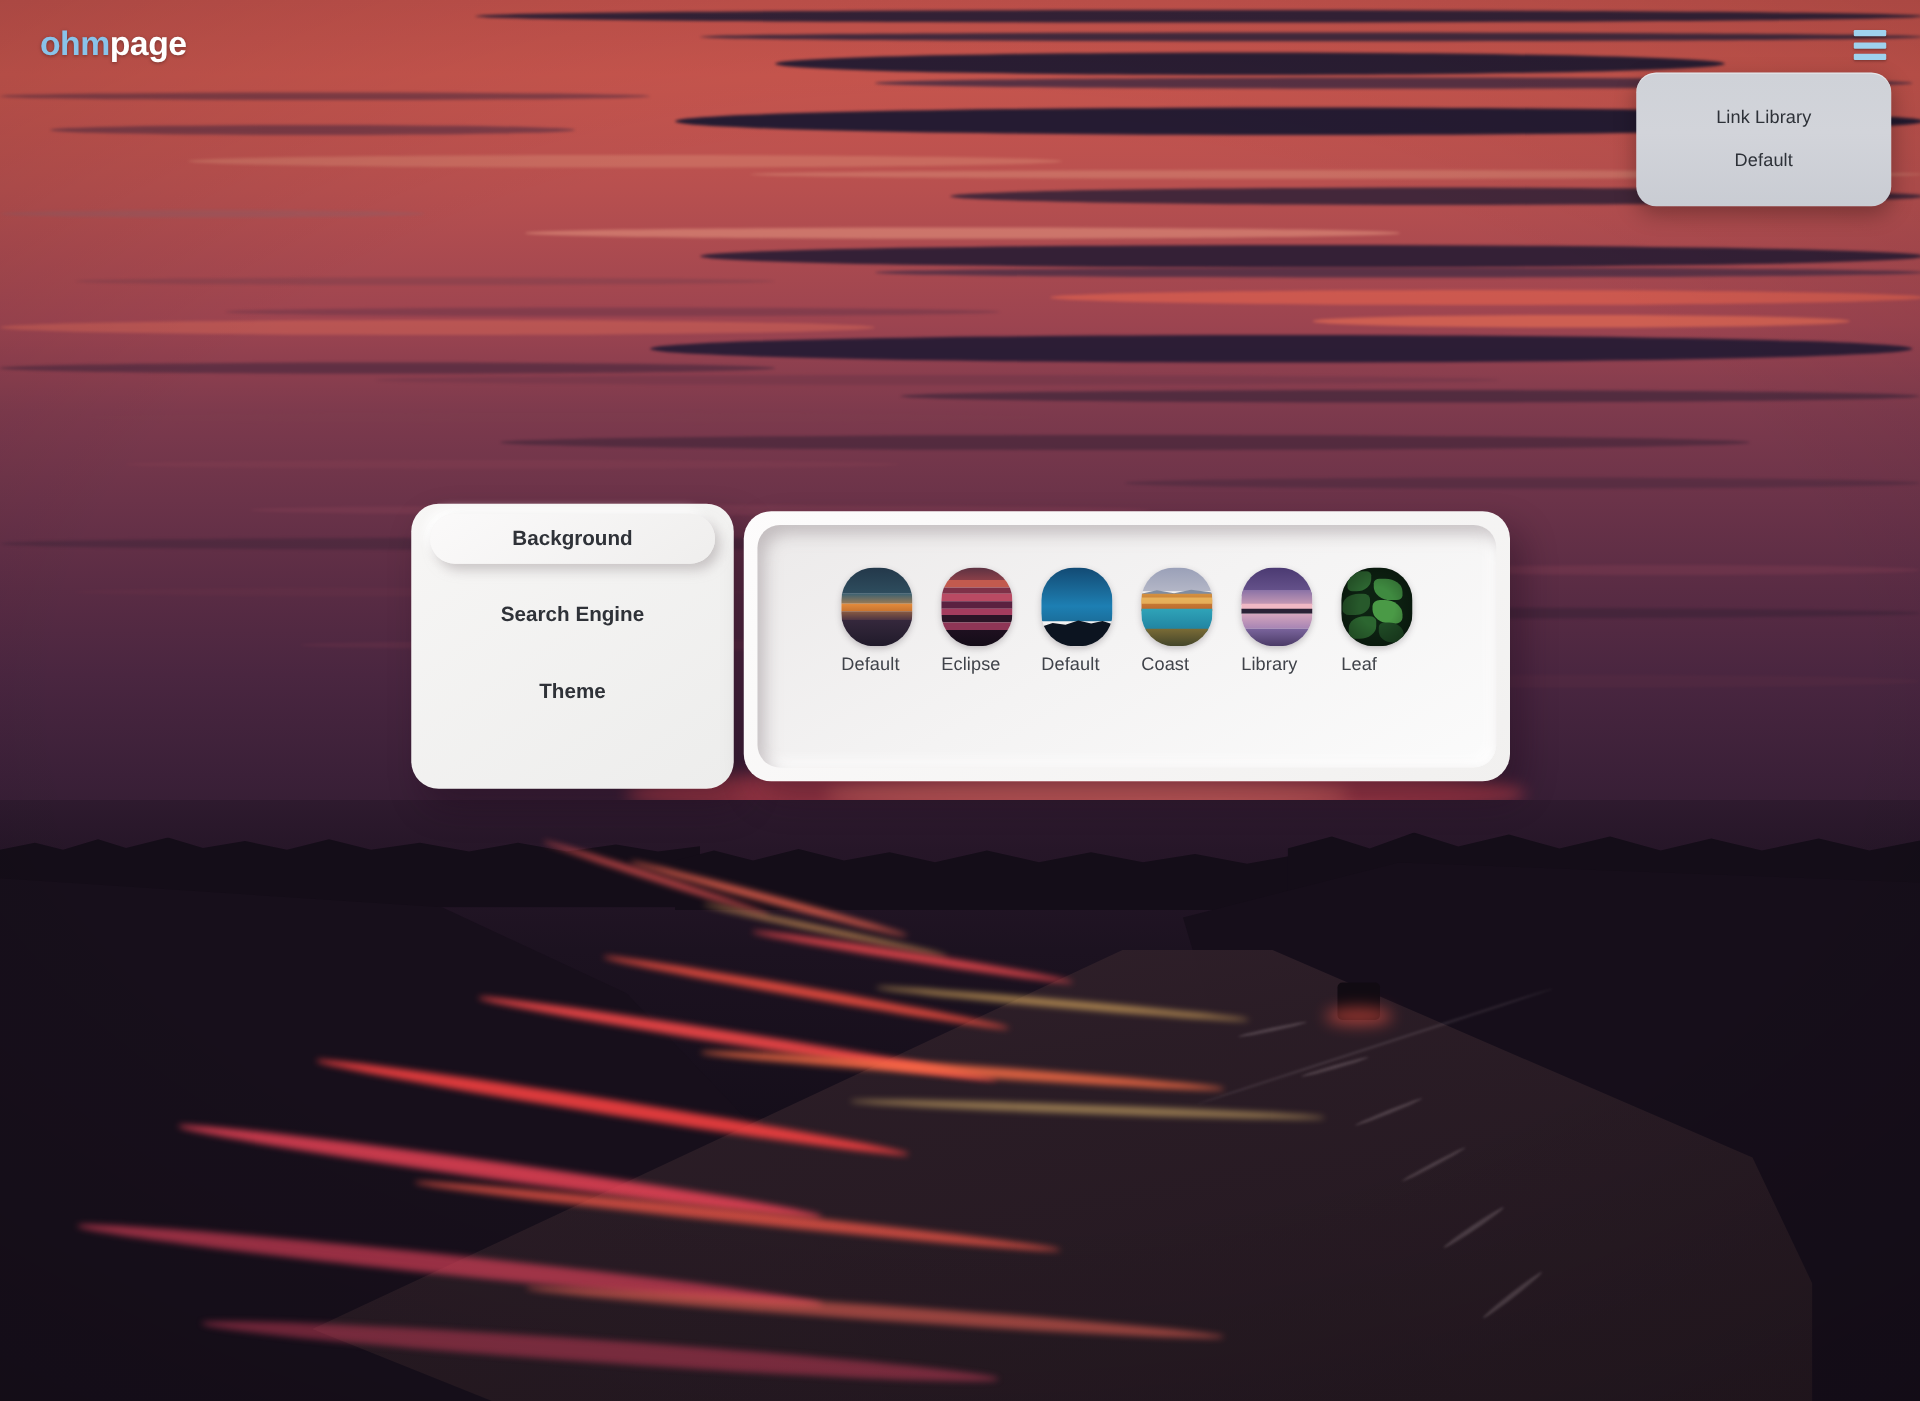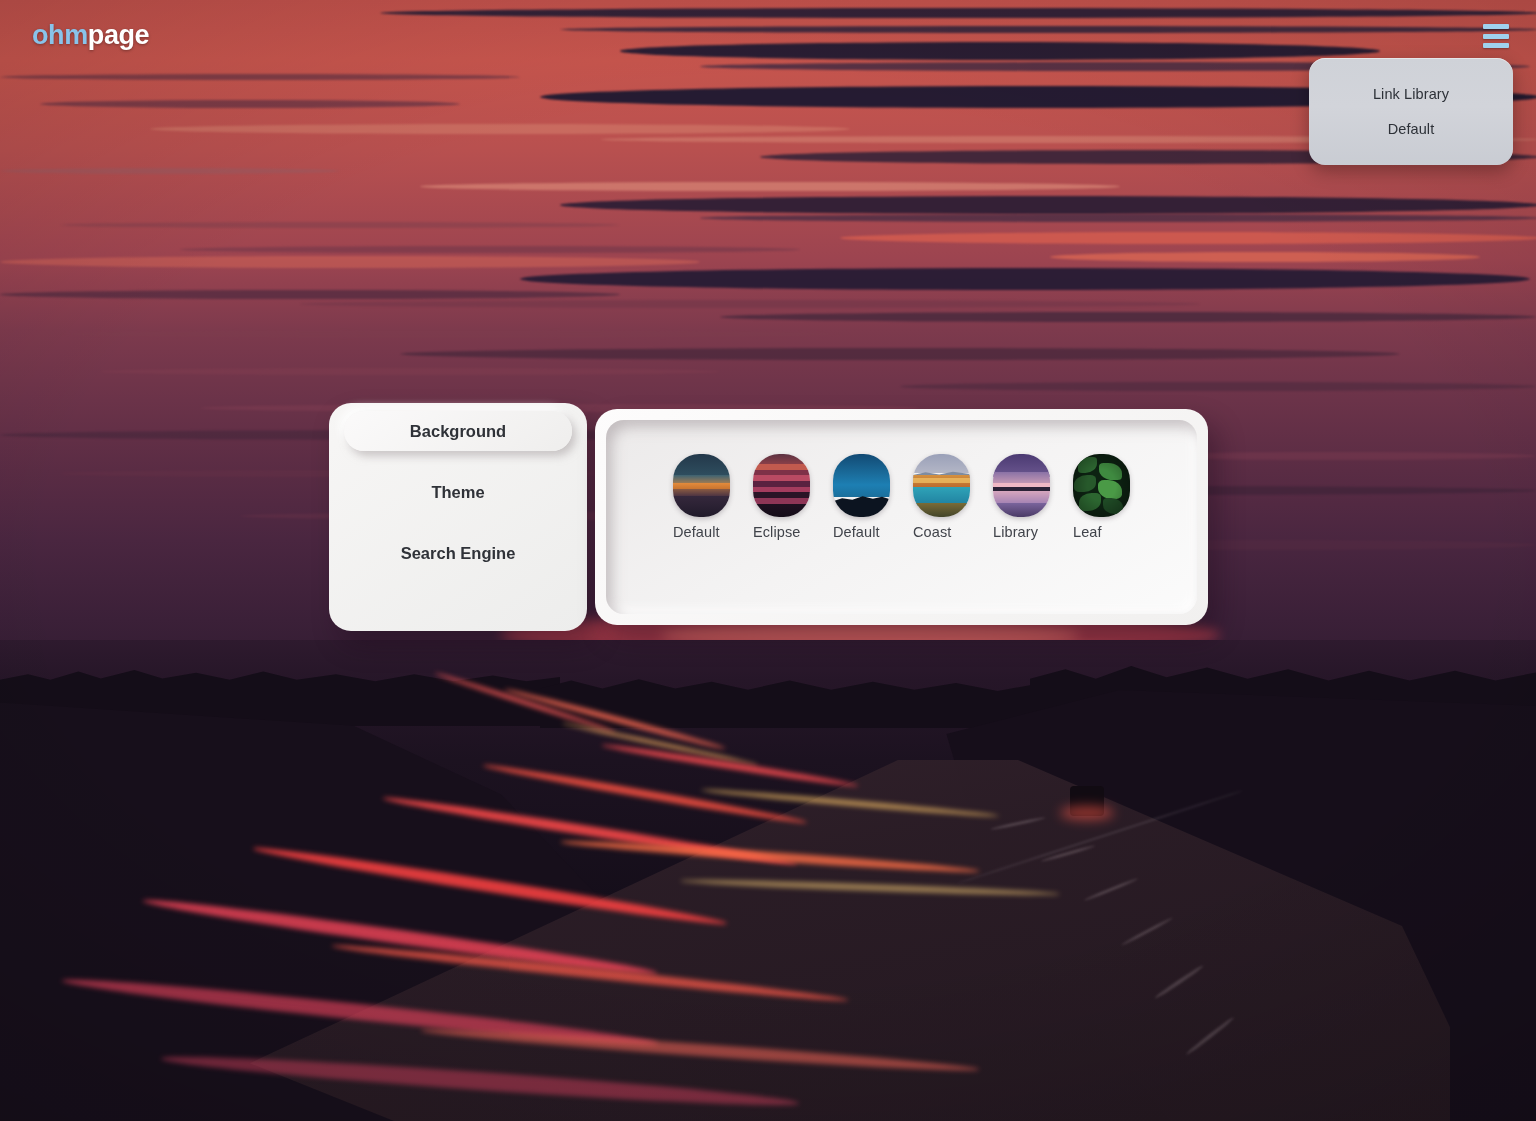--- a/index.html
+++ b/index.html
@@ -287,24 +287,24 @@
 </div>
 
 <div id="settings-shell">
 
   <div id="side-card">
     <div id="side-list">
       <div class="side-item active">
         <span>Background</span>
       </div>
       <div class="side-item">
-        <span>Theme</span>
+        <span>Search Engine</span>
       </div>
       <div class="side-item">
-        <span>Search Engine</span>
+        <span>Theme</span>
       </div>
     </div>
   </div>
 
   <div id="main-card">
     <div id="main-inset">
 
       <div id="thumb-row">
 
         <div class="thumb-cell">

